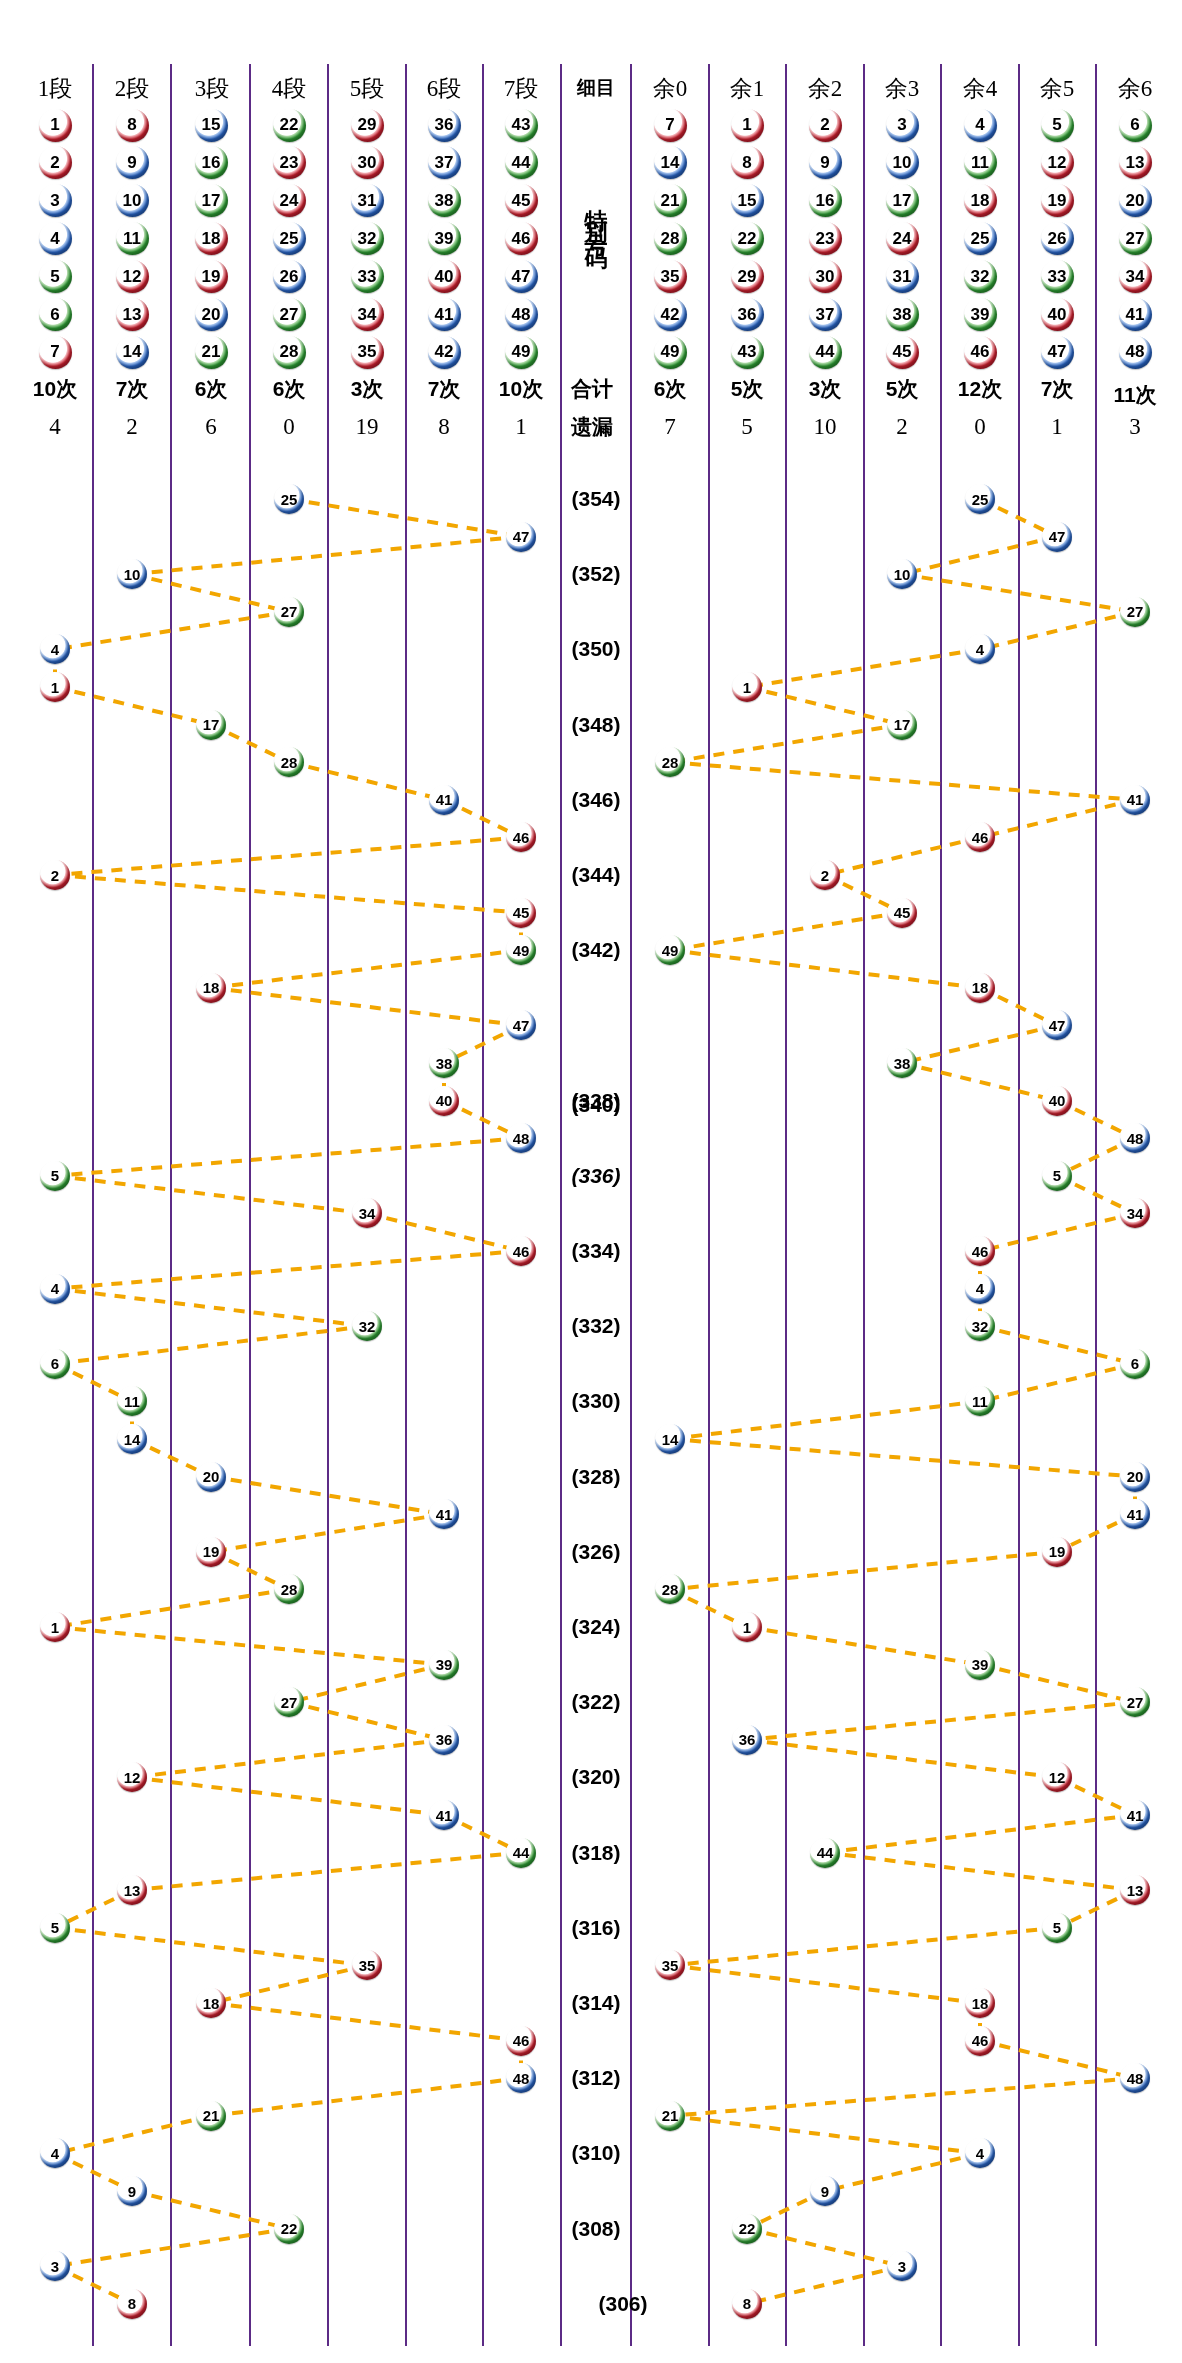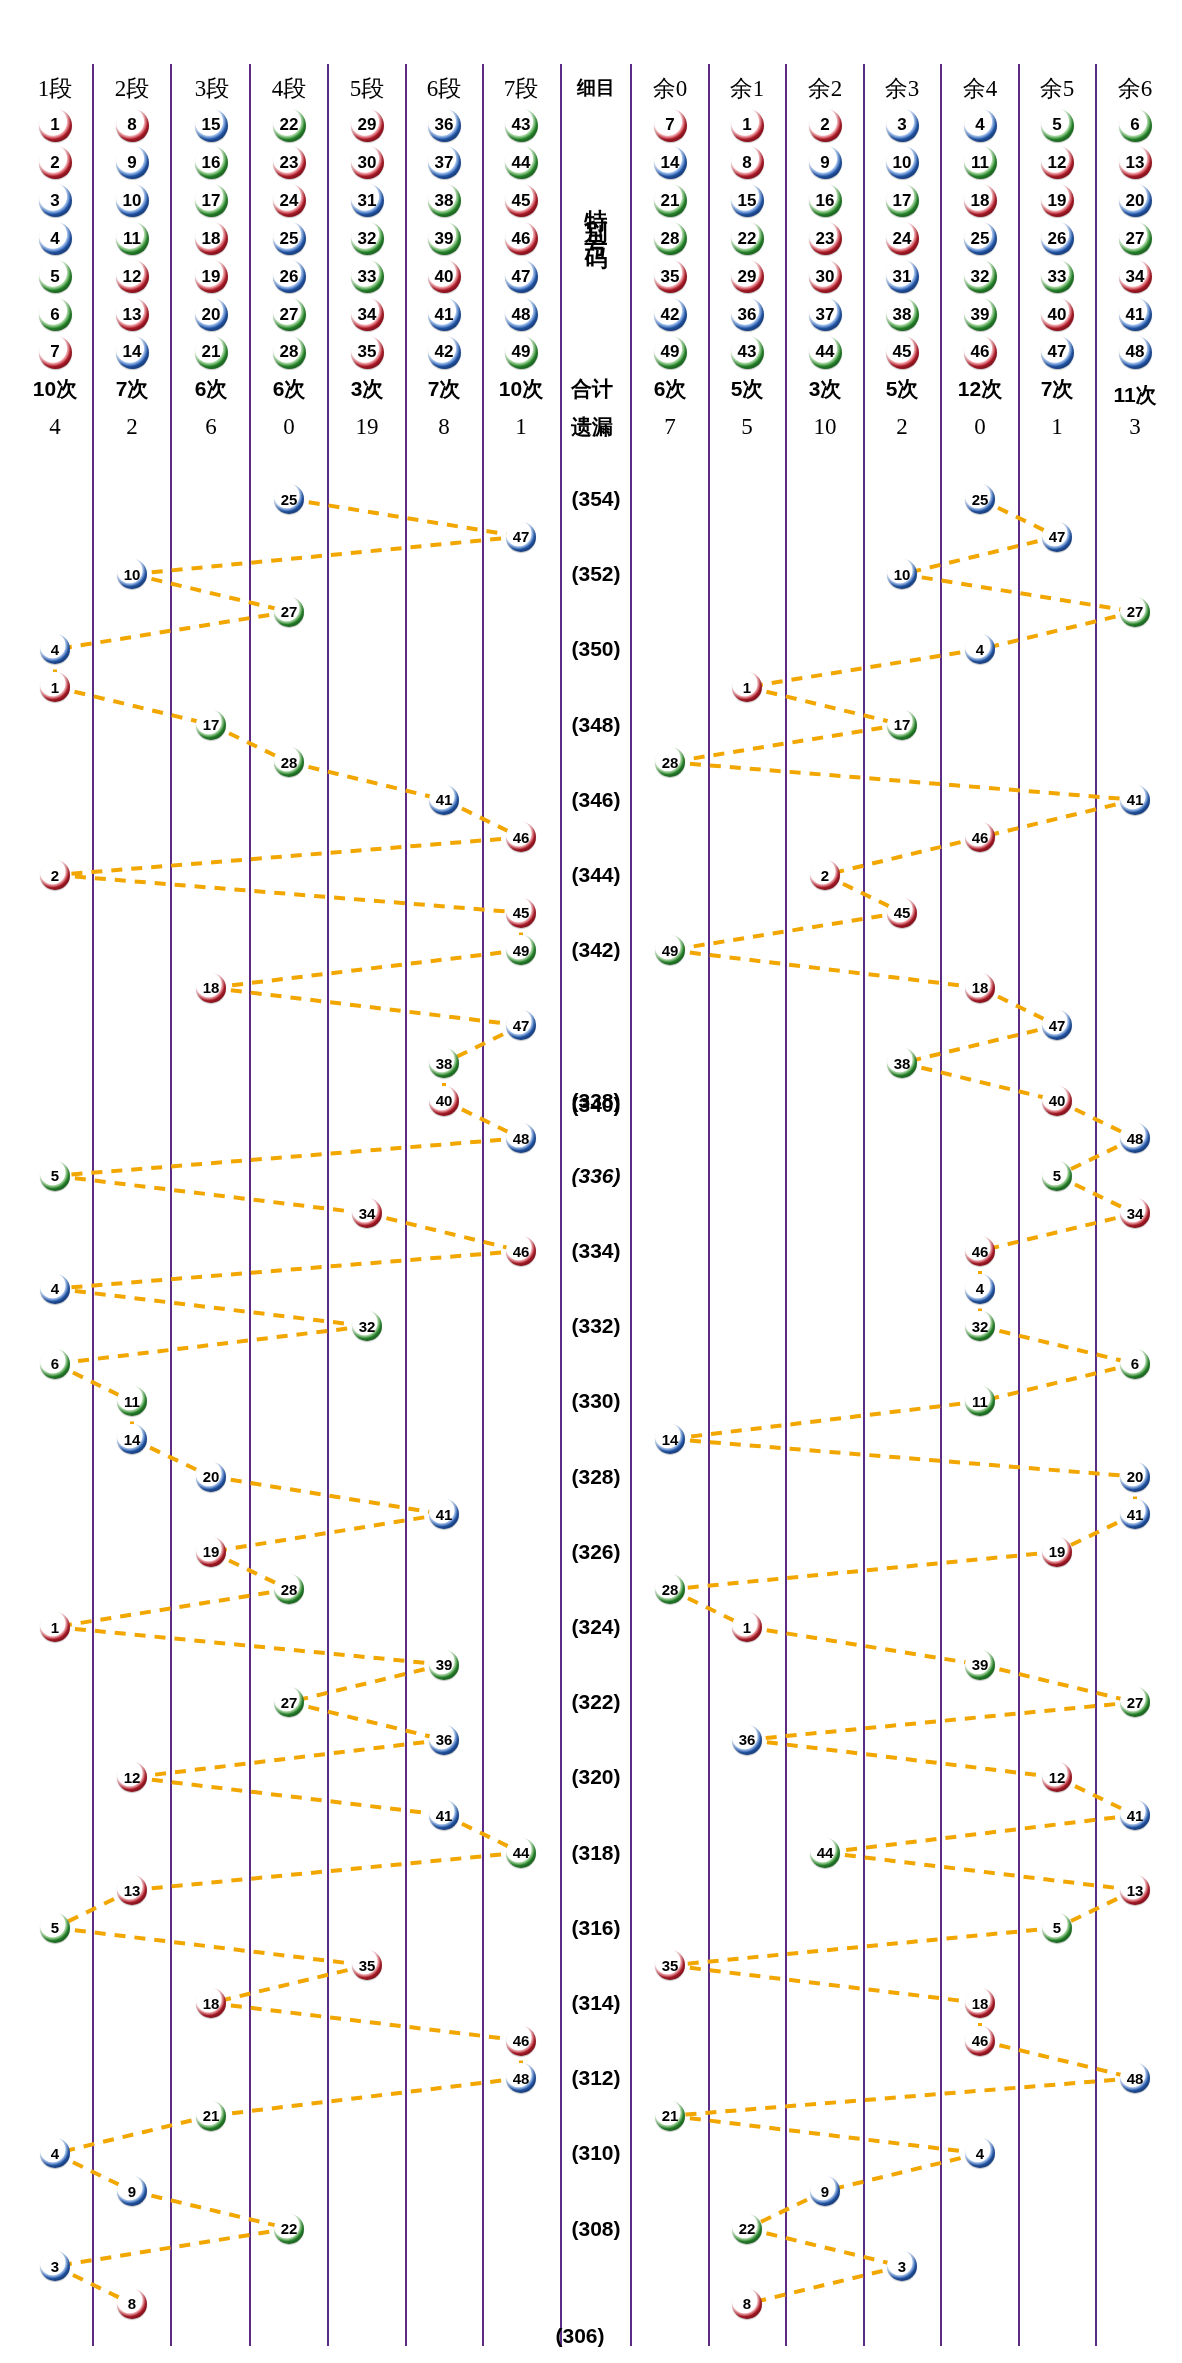--- a/index.html
+++ b/index.html
@@ -401,15 +401,15 @@
       <div class="abs center plabel" style="left: 596px; top: 1551.8px;">(326)</div>
       <div class="abs center plabel" style="left: 596px; top: 1627px;">(324)</div>
       <div class="abs center plabel" style="left: 596px; top: 1702.2px;">(322)</div>
       <div class="abs center plabel" style="left: 596px; top: 1777.4px;">(320)</div>
       <div class="abs center plabel" style="left: 596px; top: 1852.6px;">(318)</div>
       <div class="abs center plabel" style="left: 596px; top: 1927.8px;">(316)</div>
       <div class="abs center plabel" style="left: 596px; top: 2003px;">(314)</div>
       <div class="abs center plabel" style="left: 596px; top: 2078.2px;">(312)</div>
       <div class="abs center plabel" style="left: 596px; top: 2153.4px;">(310)</div>
       <div class="abs center plabel" style="left: 596px; top: 2228.6px;">(308)</div>
-      <div class="abs center plabel" style="left: 580px; top: 2303.8px; margin-top: 32px;">(306)</div>
+      <div class="abs center plabel" style="left: 623px; top: 2303.8px;">(306)</div>
     </div>
 </div>
 
 </body></html>

